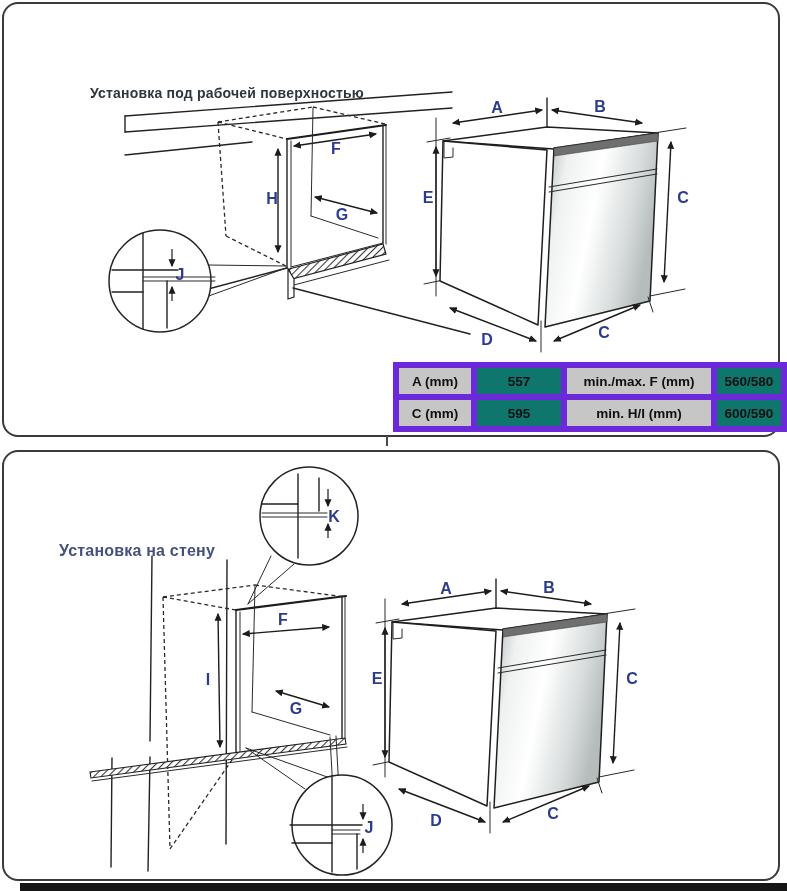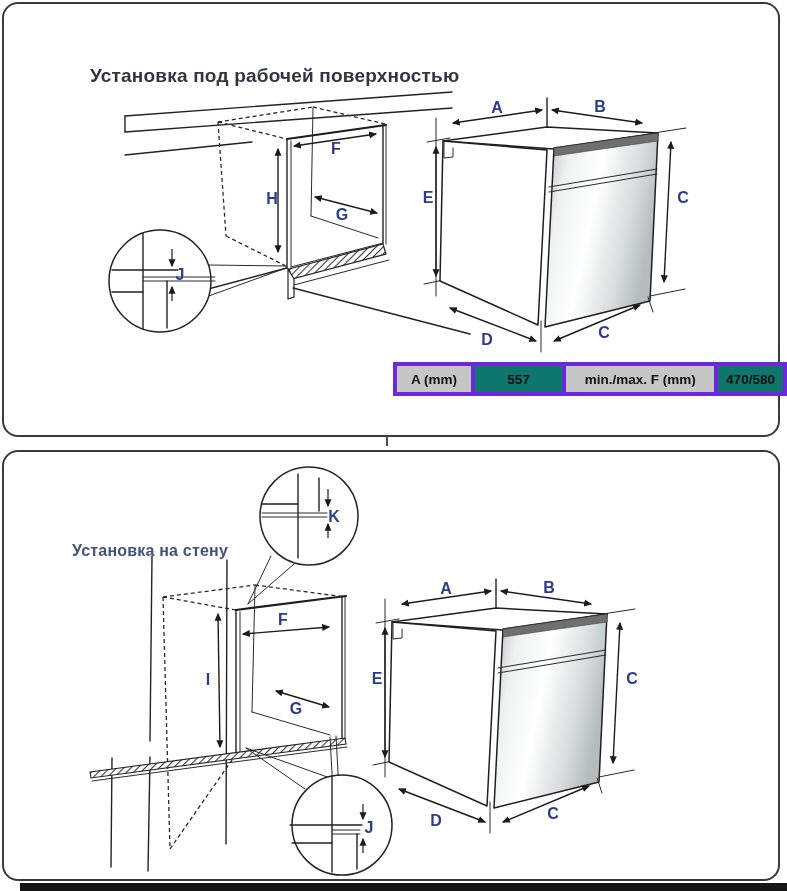--- a/index.html
+++ b/index.html
@@ -2,35 +2,35 @@
 <html><head>
 <meta charset="utf-8">
 <style>
   html,body{margin:0;padding:0;background:#fff;}
   #page{position:relative;width:787px;height:891px;background:#ffffff;overflow:hidden;
         font-family:"Liberation Sans","DejaVu Sans",sans-serif;}
   .panel{position:absolute;background:#fff;border:2px solid #3a3a3a;border-radius:16px;}
   #panel-top{left:2px;top:2px;width:774px;height:431px;}
   #panel-bottom{left:2px;top:450px;width:774px;height:427px;}
   .title{position:absolute;font-weight:bold;white-space:nowrap;}
-  #title-top{left:90px;top:49px;font-size:19px;color:#30363f;letter-spacing:.2px;}
-  #title-bottom{left:72px;top:529px;font-size:16px;color:#45517d;letter-spacing:.2px;}
+  #title-top{left:90px;top:73px;font-size:14px;color:#30363f;letter-spacing:.2px;}
+  #title-bottom{left:59px;top:529px;font-size:16px;color:#45517d;letter-spacing:.2px;}
   svg.art{position:absolute;left:0;top:0;}
   .ln{stroke:#222;stroke-width:1.4;fill:none;stroke-linecap:round;}
   .thin{stroke:#2a2a2a;stroke-width:1;fill:none;stroke-linecap:round;}
   .thick{stroke:#1c1c1c;stroke-width:2.2;fill:none;stroke-linecap:round;}
   .dash{stroke:#2a2a2a;stroke-width:1.3;fill:none;stroke-dasharray:4 3;}
   .dl{stroke:#1c1c1c;stroke-width:1.4;fill:none;marker-start:url(#ah);marker-end:url(#ah);}
   .al{stroke:#1c1c1c;stroke-width:1.2;fill:none;marker-end:url(#ah);}
   .face{fill:#ffffff;stroke:#1f1f1f;stroke-width:1.5;stroke-linejoin:round;}
   .dim{font:bold 16px "Liberation Sans","DejaVu Sans",sans-serif;fill:#2c3b8c;text-anchor:middle;}
   .circ{fill:#ffffff;stroke:#242424;stroke-width:1.5;}
   #dims-table{position:absolute;left:393px;top:362px;border-collapse:collapse;table-layout:fixed;
               background:#fff;font-size:13.5px;font-weight:bold;color:#101010;}
-  #dims-table td{border:4px solid #6d28d9;height:26px;text-align:center;vertical-align:middle;padding:0 2px;}
+  #dims-table td{border:6px solid #6d28d9;height:26px;text-align:center;vertical-align:middle;padding:0 2px;}
   #dims-table td.hd{background:#c6c6c6;}
   #dims-table td.val{background:#0f766e;}
   .c1{width:70px;} .c2{width:84px;} .c3{width:144px;} .c4{width:61px;}
   #footer-bar{position:absolute;left:20px;top:883px;width:767px;height:8px;background:#161616;}
   #scan-tick{position:absolute;left:386px;top:436px;width:2px;height:10px;background:#4a4a4a;}
 </style>
 </head>
 <body>
 
 <div id="page">
@@ -196,20 +196,26 @@
 
   <h2 class="title" id="title-top">Установка под рабочей поверхностью</h2>
   <h2 class="title" id="title-bottom">Установка на стену</h2>
 
   <table id="dims-table">
     <tbody>
       <tr>
         <td class="hd c1">A (mm)</td>
         <td class="val c2">557</td>
         <td class="hd c3">min./max. F (mm)</td>
-        <td class="val c4">470/580</td>
+        <td class="val c4">560/580</td>
+      </tr>
+      <tr>
+        <td class="hd c1">C (mm)</td>
+        <td class="val c2">595</td>
+        <td class="hd c3">min. H/I (mm)</td>
+        <td class="val c4">600/590</td>
       </tr>
     </tbody>
   </table>
 
   <div id="scan-tick"></div>
   <div id="footer-bar"></div>
 </div>
 
 </body></html>

